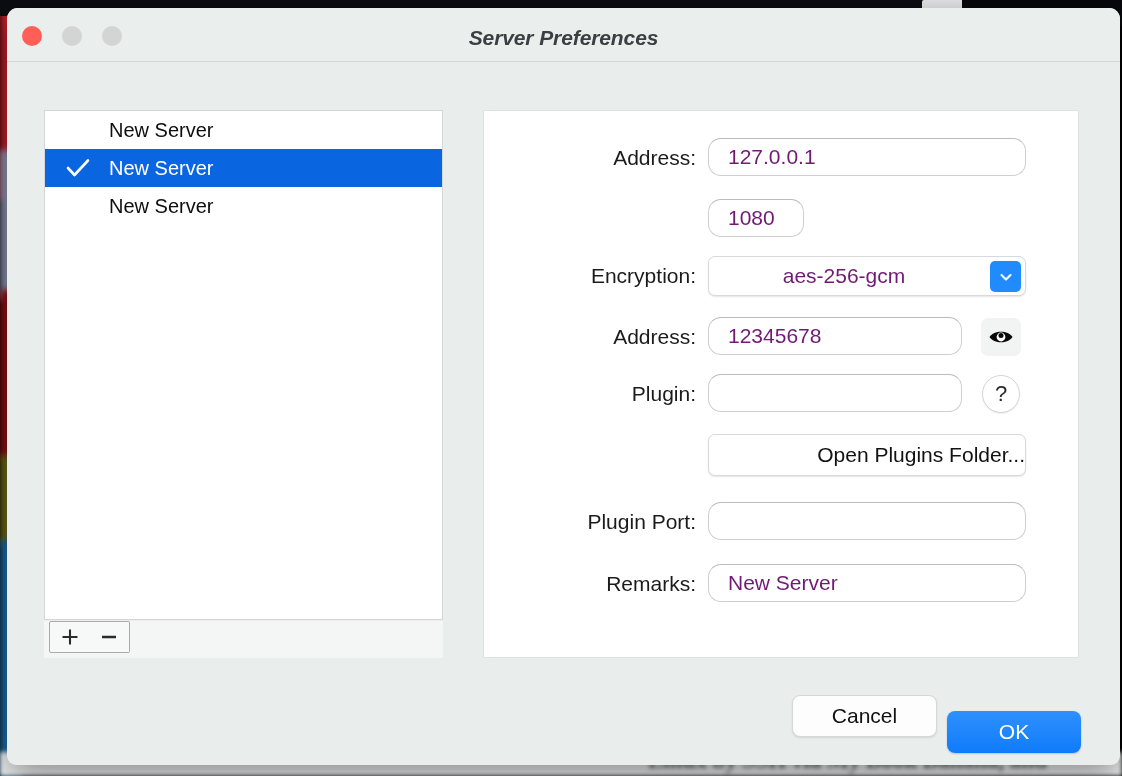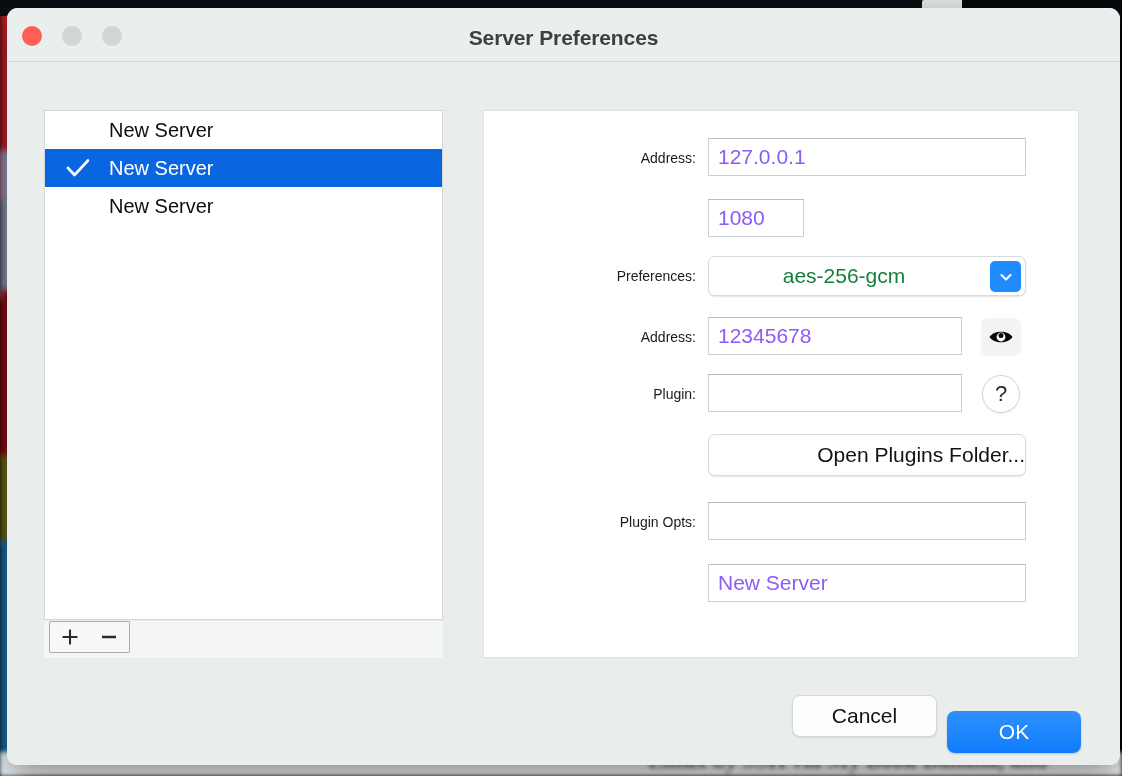--- a/index.html
+++ b/index.html
@@ -97,20 +97,21 @@
   .tl-max    { left: 95px;  background: #d2d5d4; }
 
   #window-title {
     position: absolute;
     left: 0; right: 0; top: 18px;
     text-align: center;
     font-size: 21px;
     font-weight: bold;
     color: #3b3f41;
     letter-spacing: -0.1px;
+    font-style: italic;
   }
 
   
   #sheet-body {
     position: relative;
     height: 703px;
   }
 
   
   #list-panel {
@@ -189,58 +190,58 @@
     position: absolute;
     left: 0;
     height: 40px;
   }
   .f-label {
     position: absolute;
     right: 0;
     top: 0;
     width: 220px;
     text-align: right;
-    font-size: 14px;
+    font-size: 21px;
     color: #1b1b1b;
     line-height: 40px;
     white-space: nowrap;
   }
   .label-col { left: 12px; width: 200px; }
 
   .f-input {
     position: absolute;
     height: 38px;
     background: #ffffff;
     border: 1px solid #cdcfd0;
     border-top-color: #b9bbbc;
-    border-radius: 0;
-    font-size: 21px;
-    color: #8b5cf6;
+    border-radius: 13px;
+    font-size: 21px;
+    color: #701a75;
     line-height: 36px;
-    padding-left: 9px;
+    padding-left: 19px;
     white-space: nowrap;
     overflow: hidden;
   }
 
   
   .popup-btn {
     position: absolute;
     height: 40px;
     background: #ffffff;
     border: 1px solid #d7d9da;
     border-radius: 7px;
     box-shadow: 0 1px 1.5px rgba(0,0,0,0.10);
   }
   .popup-value {
     position: absolute;
     left: 0; right: 46px; top: 0; bottom: 0;
     line-height: 38px;
     text-align: center;
     font-size: 21px;
-    color: #15803d;
+    color: #701a75;
     white-space: nowrap;
   }
   .popup-arrow {
     position: absolute;
     right: 4px;
     top: 4px;
     width: 31px;
     height: 31px;
     border-radius: 5px;
     background: #1f8bfd;
@@ -398,21 +399,21 @@
       <div class="form-row" style="top:27px; width:596px;">
         <div class="f-label label-col">Address:</div>
         <div class="f-input" style="left:224px; width:318px;" placeholder="">127.0.0.1</div>
       </div>
 
       <div class="form-row" style="top:88px; width:596px;">
         <div class="f-input" style="left:224px; width:96px;" placeholder="">1080</div>
       </div>
 
       <div class="form-row" style="top:145px; width:596px;">
-        <div class="f-label label-col">Preferences:</div>
+        <div class="f-label label-col">Encryption:</div>
         <div class="popup-btn" style="left:224px; width:318px;">
           <div class="popup-value">aes-256-gcm</div>
           <div class="popup-arrow">
             <svg width="16" height="16" viewBox="0 0 16 16">
               <path d="M3.5 6 L8 10.5 L12.5 6" fill="none" stroke="#ffffff" stroke-width="2.1" stroke-linecap="round" stroke-linejoin="round"></path>
             </svg>
           </div>
         </div>
       </div>
 
@@ -432,25 +433,26 @@
         <div class="f-label label-col">Plugin:</div>
         <div class="f-input" style="left:224px; width:254px;" placeholder=""></div>
         <div class="help-btn" style="left:498px; top:1px;">?</div>
       </div>
 
       <div class="form-row" style="top:323px; width:596px;">
         <div class="push-btn" style="left:224px; width:318px; height:42px; line-height:40px;">Open Plugins Folder...</div>
       </div>
 
       <div class="form-row" style="top:391px; width:596px;">
-        <div class="f-label label-col">Plugin Opts:</div>
+        <div class="f-label label-col">Plugin Port:</div>
         <div class="f-input" style="left:224px; width:318px;" placeholder=""></div>
       </div>
 
       <div class="form-row" style="top:453px; width:596px;">
+        <div class="f-label label-col">Remarks:</div>
         <div class="f-input" style="left:224px; width:318px;" placeholder="">New Server</div>
       </div>
 
     </div>
 
     <div id="footer">
       <div id="btn-cancel">Cancel</div>
       <div id="btn-ok">OK</div>
     </div>
 

